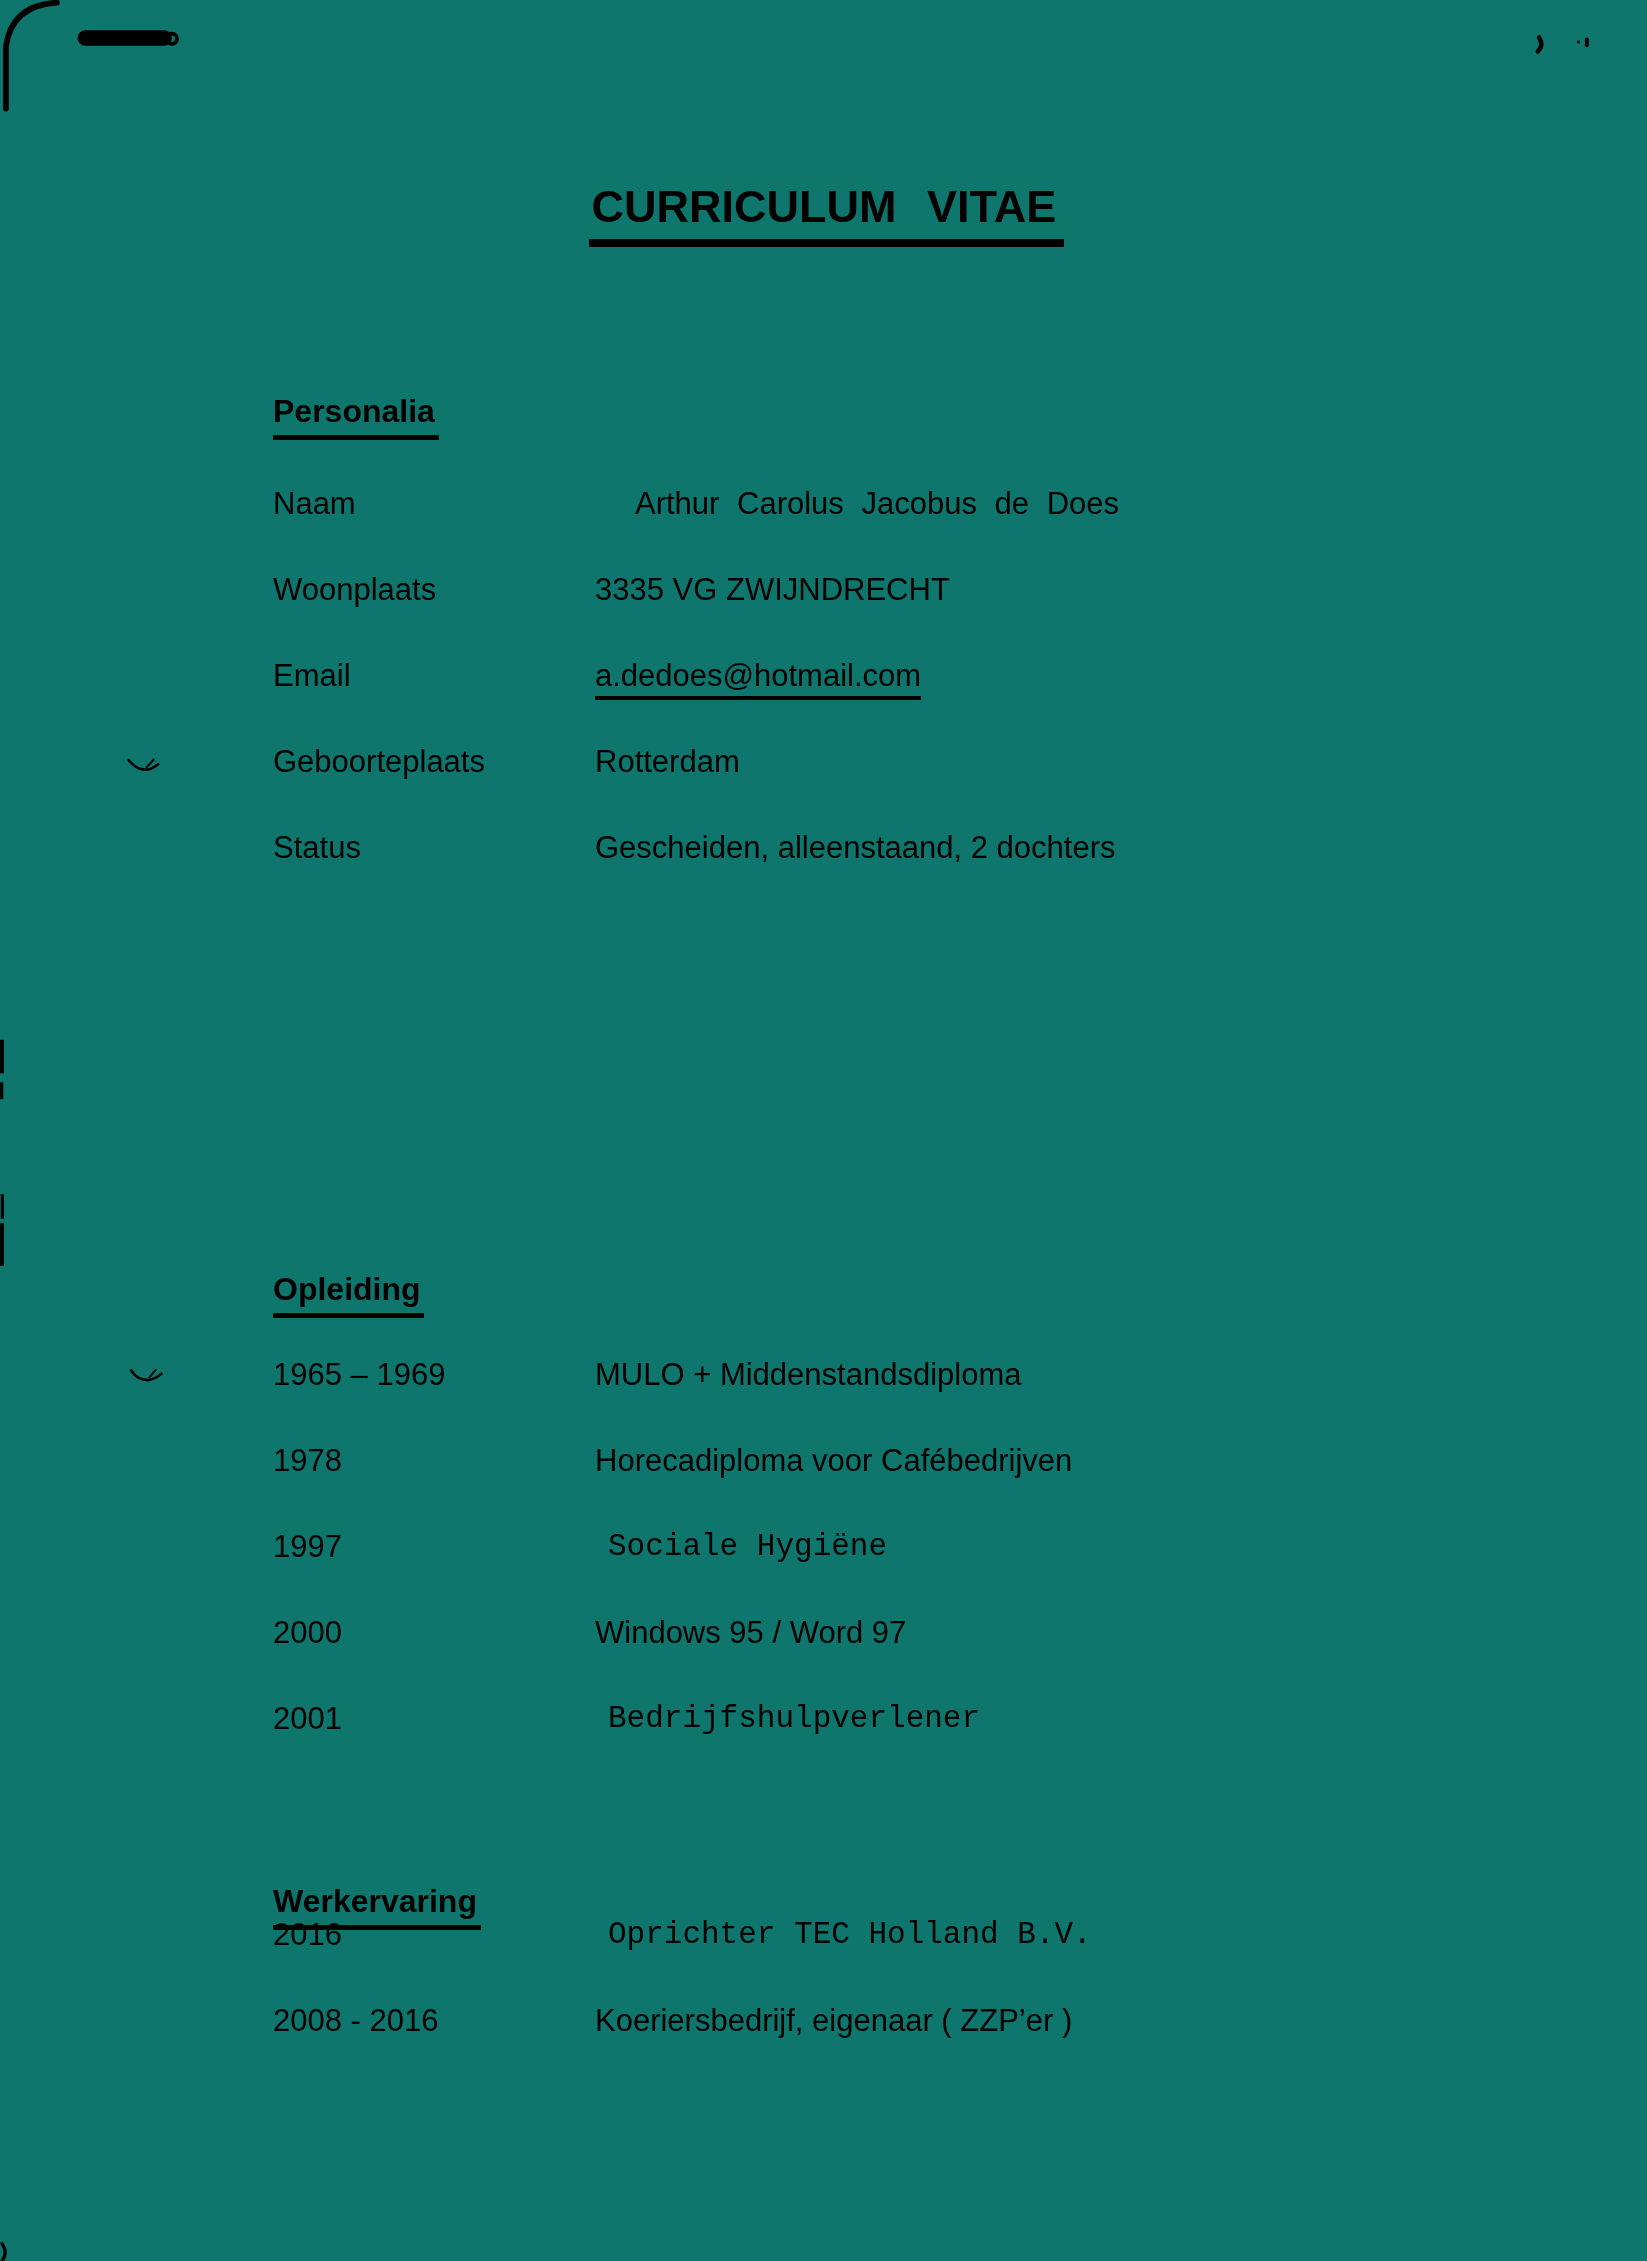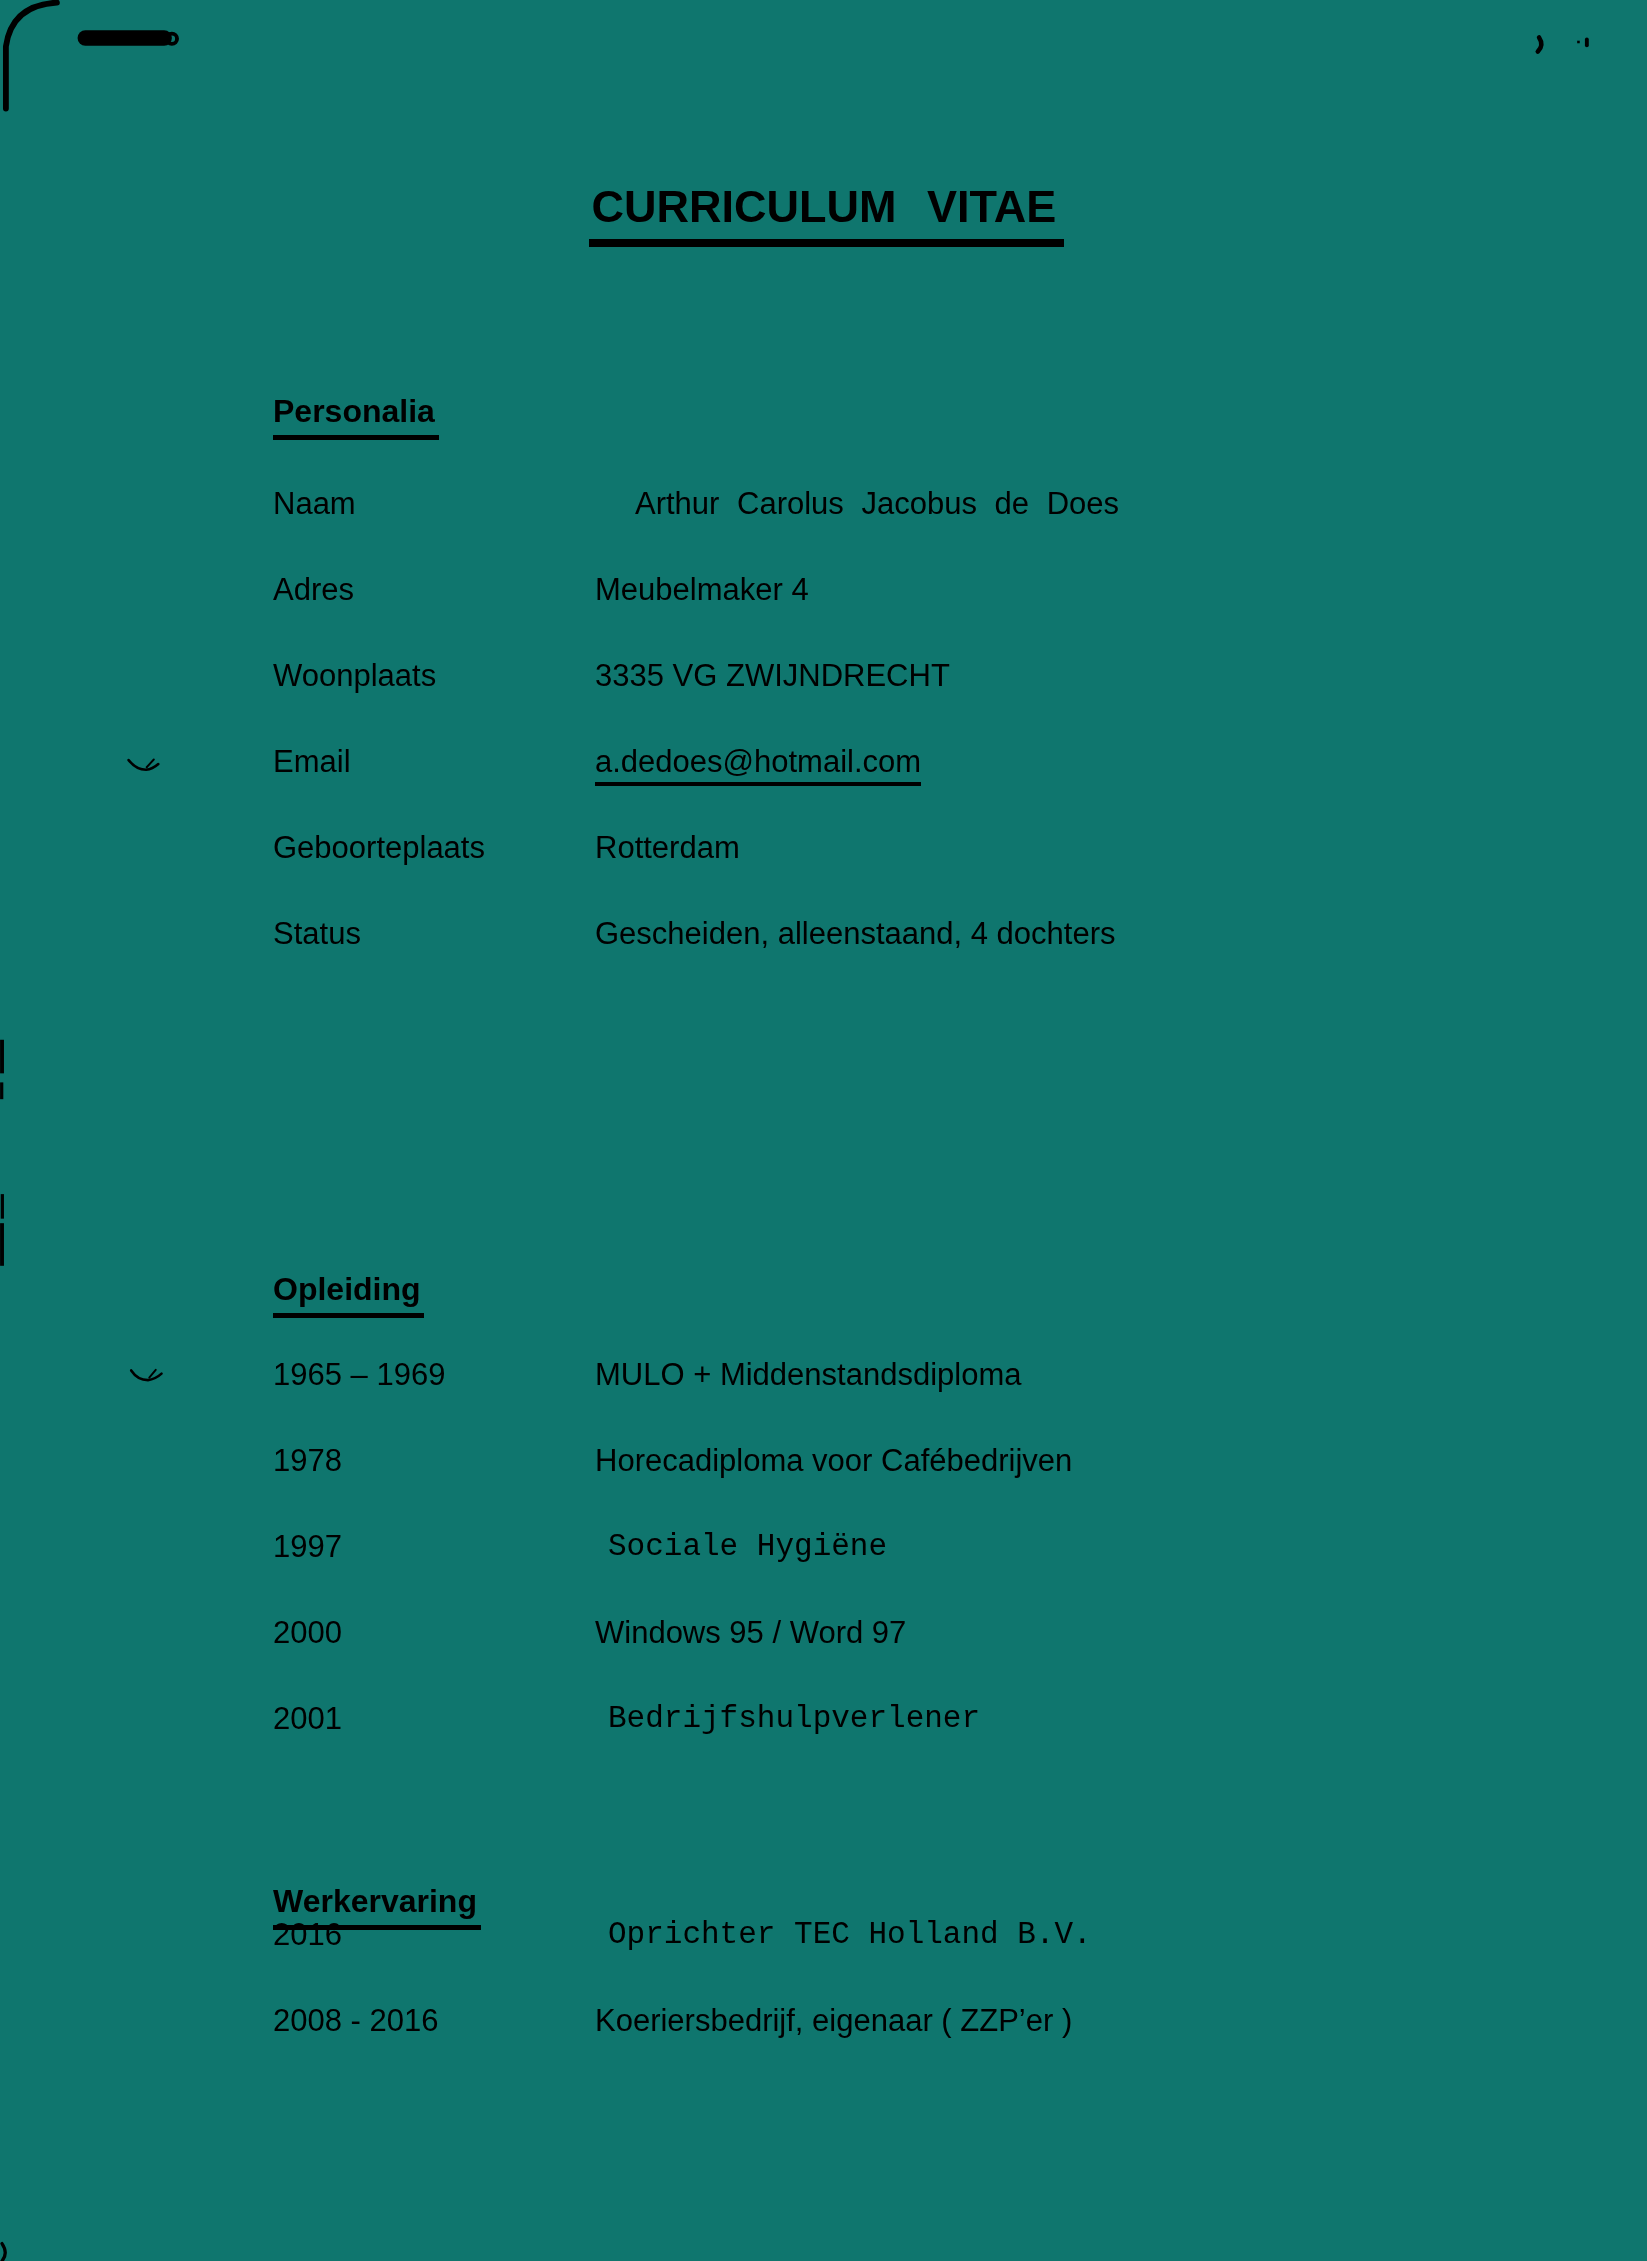--- a/index.html
+++ b/index.html
@@ -106,38 +106,34 @@
 
   <h2 class="sec-heading" id="h-personalia">
     <span>Personalia</span>
   </h2>
   <div class="rows" id="r-personalia">
     <div class="row">
       <span class="label">Naam</span>
       <span class="value ws">Arthur Carolus Jacobus de Does</span>
     </div>
     <div class="row">
-      <span class="label">Adres</span>
-      <span class="value">Meubelmaker 4</span>
-    </div>
-    <div class="row">
       <span class="label">Woonplaats</span>
       <span class="value">3335 VG ZWIJNDRECHT</span>
     </div>
     <div class="row">
       <span class="label">Email</span>
       <span class="value u">a.dedoes@hotmail.com</span>
     </div>
     <div class="row">
       <span class="label">Geboorteplaats</span>
       <span class="value">Rotterdam</span>
     </div>
     <div class="row">
       <span class="label">Status</span>
-      <span class="value">Gescheiden, alleenstaand, 4 dochters</span>
+      <span class="value">Gescheiden, alleenstaand, 2 dochters</span>
     </div>
   </div>
 
   <h2 class="sec-heading" id="h-opleiding">
     <span>Opleiding</span>
   </h2>
   <div class="rows" id="r-opleiding">
     <div class="row">
       <span class="label">1965 – 1969</span>
       <span class="value">MULO + Middenstandsdiploma</span>

